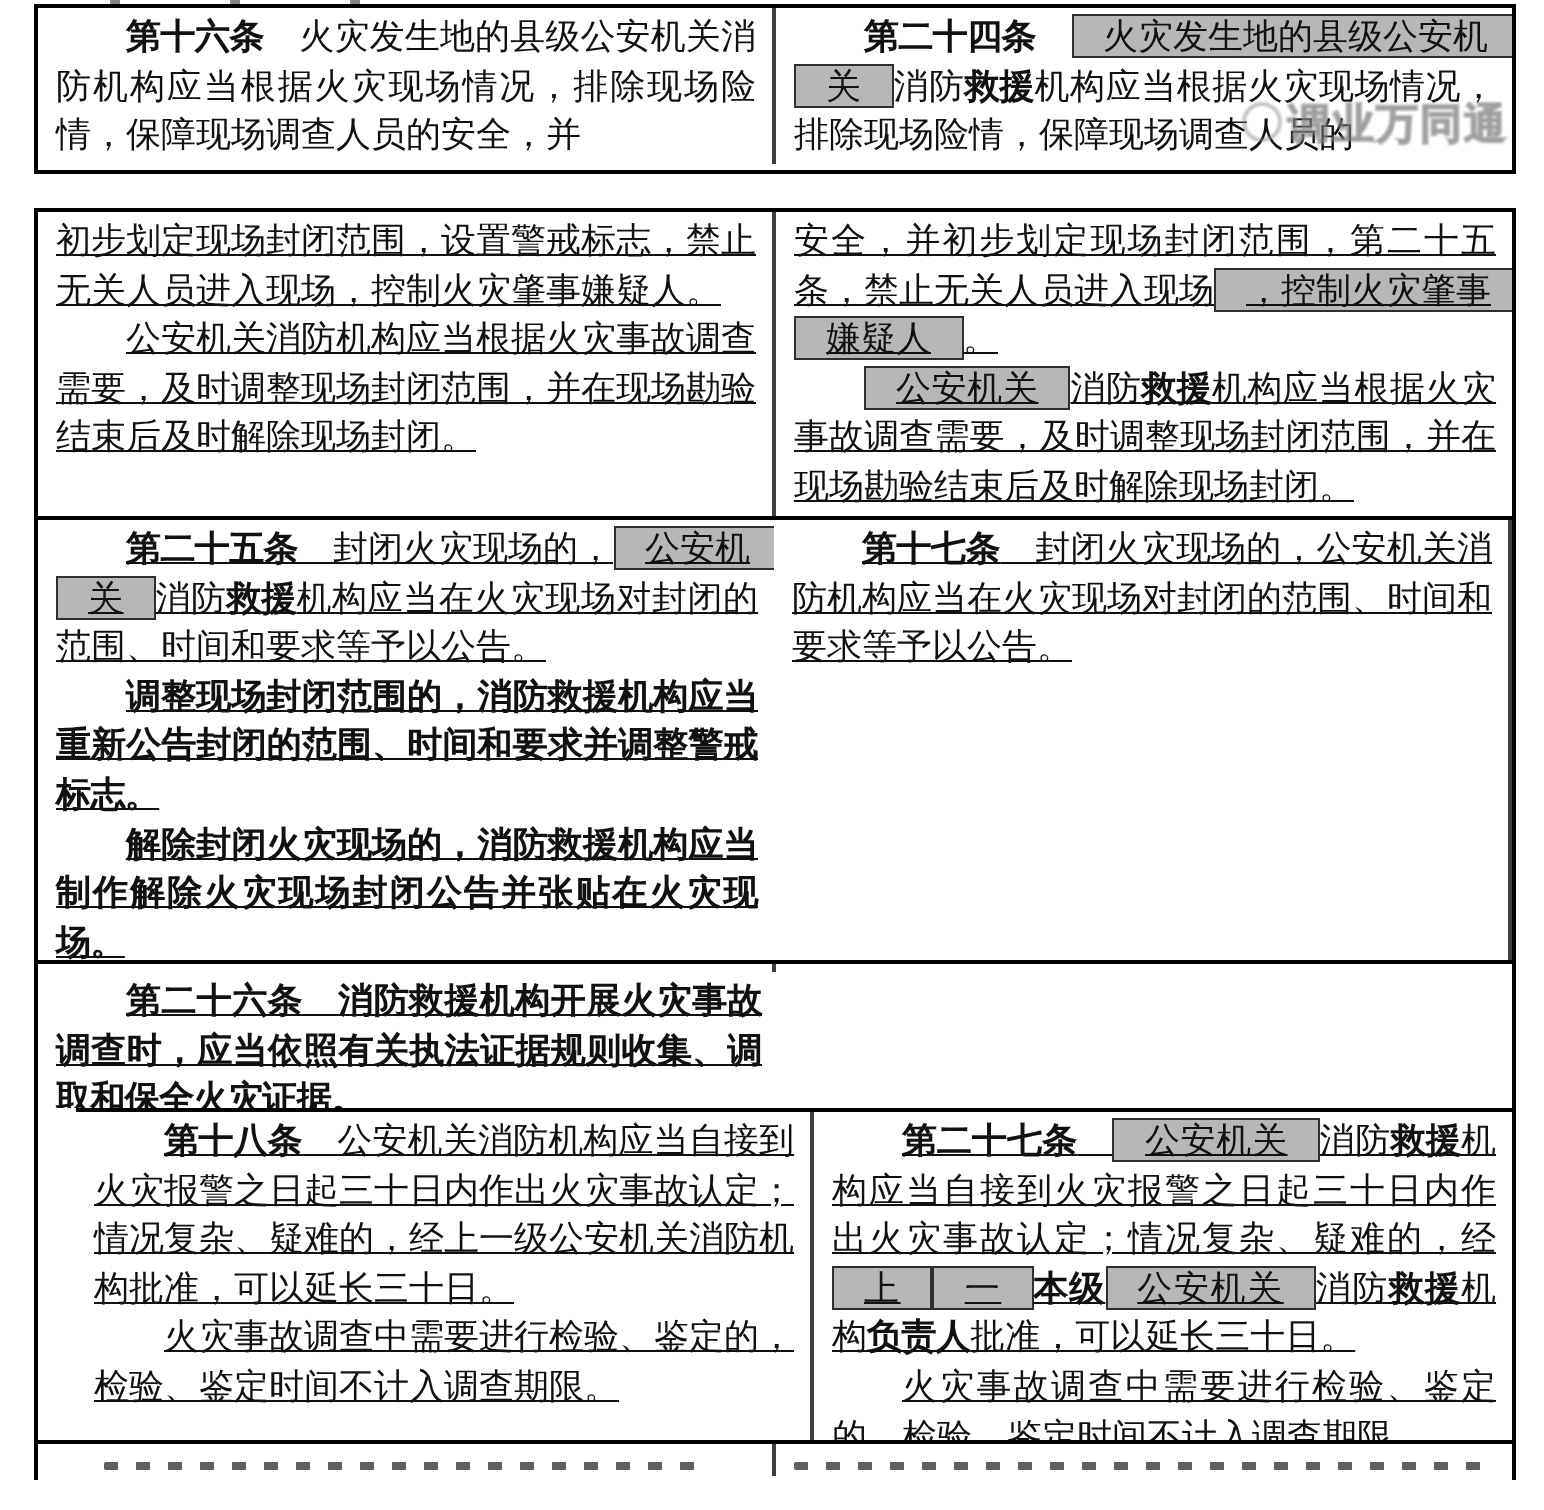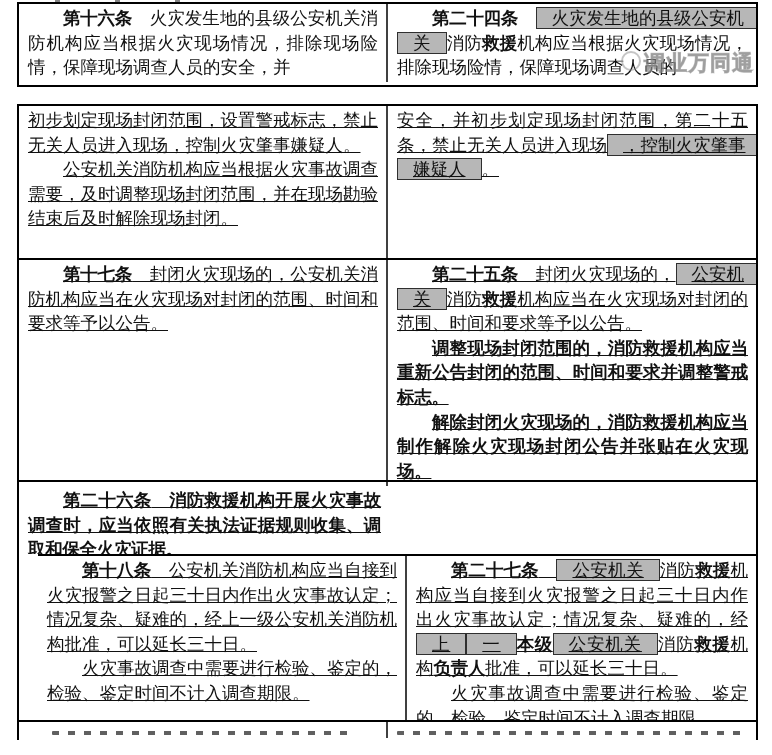--- a/index.html
+++ b/index.html
@@ -101,31 +101,32 @@
 
   <div class="tseg tseg2">
 
     <div class="trow rowA">
       <div class="tcell left">
           <p class="para"><span>初步划定现场封闭范围，设置警戒标志，禁止无关人员进入现场，控制火灾肇事嫌疑人。</span></p>
           <p class="para indent"><span>公安机关消防机构应当根据火灾事故调查需要，及时调整现场封闭范围，并在现场勘验结束后及时解除现场封闭。</span></p>
         </div>
       <div class="tcell right">
           <p class="para"><span>安全，并初步划定现场封闭范围，第二十五条，禁止无关人员进入现场</span><span class="hl">，控制火灾肇事嫌疑人</span><span>。</span></p>
+          <p class="para indent"><span class="hl">公安机关</span><span>消防</span><span class="bold">救援</span><span>机构应当根据火灾事故调查需要，及时调整现场封闭范围，并在现场勘验结束后及时解除现场封闭。</span></p>
         </div>
     </div>
 
     <div class="trow rowB">
-      <div class="tcell left">
-          <p class="para indent"><span class="bold">第十七条</span><span>　封闭火灾现场的，公安机关消防机构应当在火灾现场对封闭的范围、时间和要求等予以公告。</span></p>
-        </div>
       <div class="tcell right">
           <p class="para indent"><span class="bold">第二十五条</span><span>　封闭火灾现场的，</span><span class="hl">公安机关</span><span>消防</span><span class="bold">救援</span><span>机构应当在火灾现场对封闭的范围、时间和要求等予以公告。</span></p>
           <p class="para indent"><span class="bold">调整现场封闭范围的，消防救援机构应当重新公告封闭的范围、时间和要求并调整警戒标志。</span></p>
           <p class="para indent"><span class="bold">解除封闭火灾现场的，消防救援机构应当制作解除火灾现场封闭公告并张贴在火灾现场。</span></p>
+        </div>
+      <div class="tcell left">
+          <p class="para indent"><span class="bold">第十七条</span><span>　封闭火灾现场的，公安机关消防机构应当在火灾现场对封闭的范围、时间和要求等予以公告。</span></p>
         </div>
     </div>
 
     <div class="trow rowC">
       <div class="tcell left"></div>
       <div class="tcell right">
           <p class="para indent"><span class="bold">第二十六条</span><span class="bold">　消防救援机构开展火灾事故调查时，应当依照有关执法证据规则收集、调取和保全火灾证据。</span></p>
         </div>
     </div>
 

